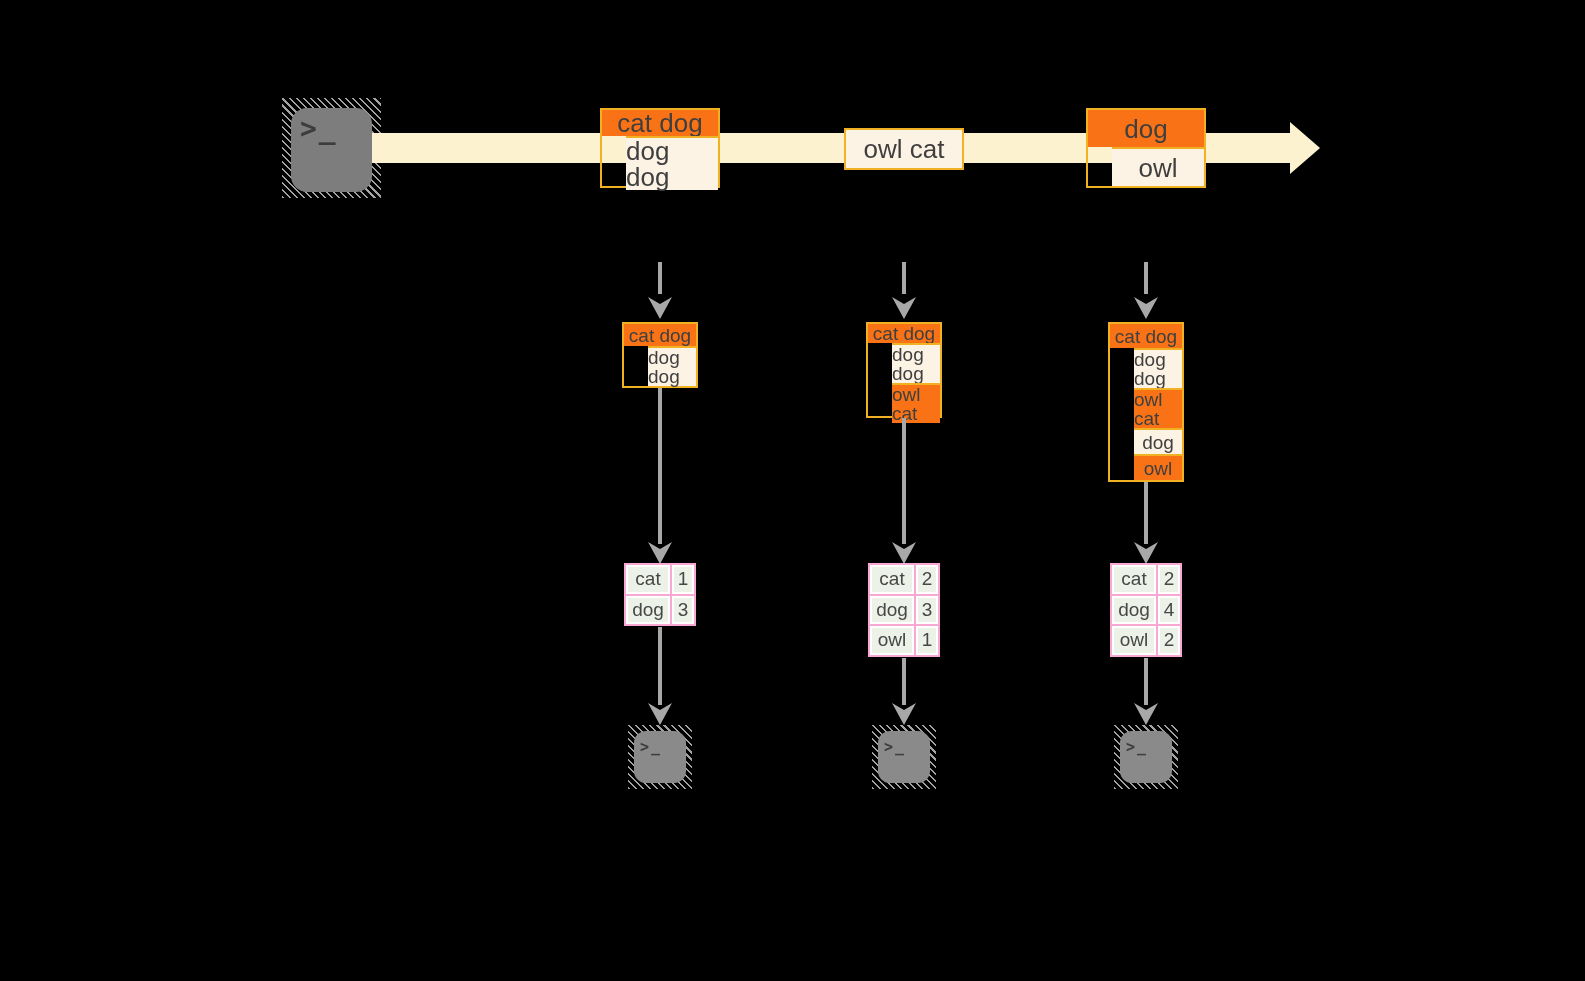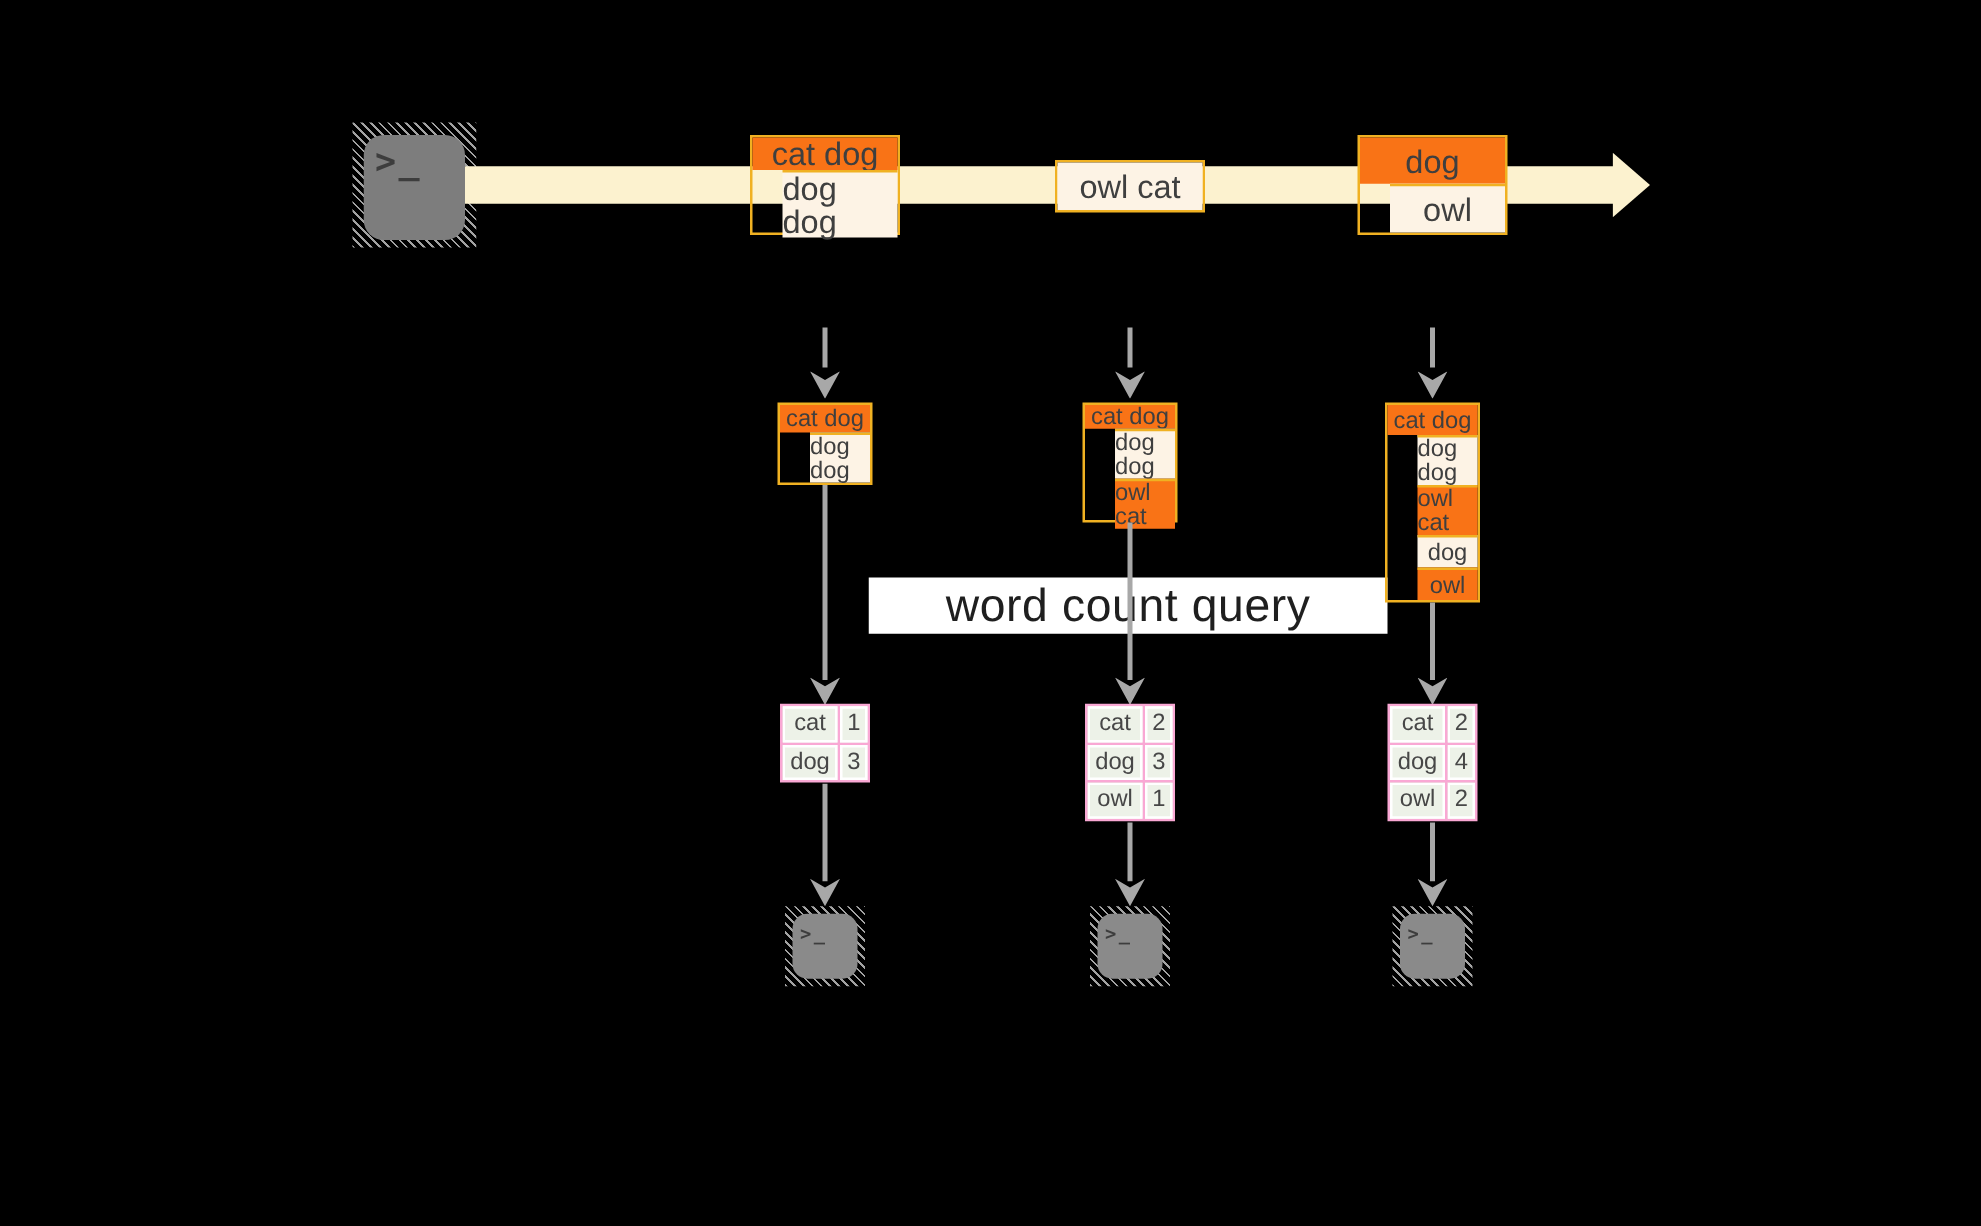--- a/index.html
+++ b/index.html
@@ -70,23 +70,20 @@
     <div class="ocell cream big">owl</div>
   </div>
 
   <div class="dash" style="left:658px;top:262px;height:32px"></div>
   <div class="stealth" style="left:648px;top:297px"></div>
   <div class="dash" style="left:902px;top:262px;height:32px"></div>
   <div class="stealth" style="left:892px;top:297px"></div>
   <div class="dash" style="left:1144px;top:262px;height:32px"></div>
   <div class="stealth" style="left:1134px;top:297px"></div>
 
-  <div class="qband">
-    <span>word count query</span>
-  </div>
 
   <div class="obox" style="left:622px;top:322px;width:76px;height:66px">
     <div class="ocell peach sm">cat dog</div>
     <div class="ocell cream sm">dog dog</div>
   </div>
   <div class="obox" style="left:866px;top:322px;width:76px;height:96px">
     <div class="ocell peach sm">cat dog</div>
     <div class="ocell cream sm">dog dog</div>
     <div class="ocell peach sm">owl cat</div>
   </div>

